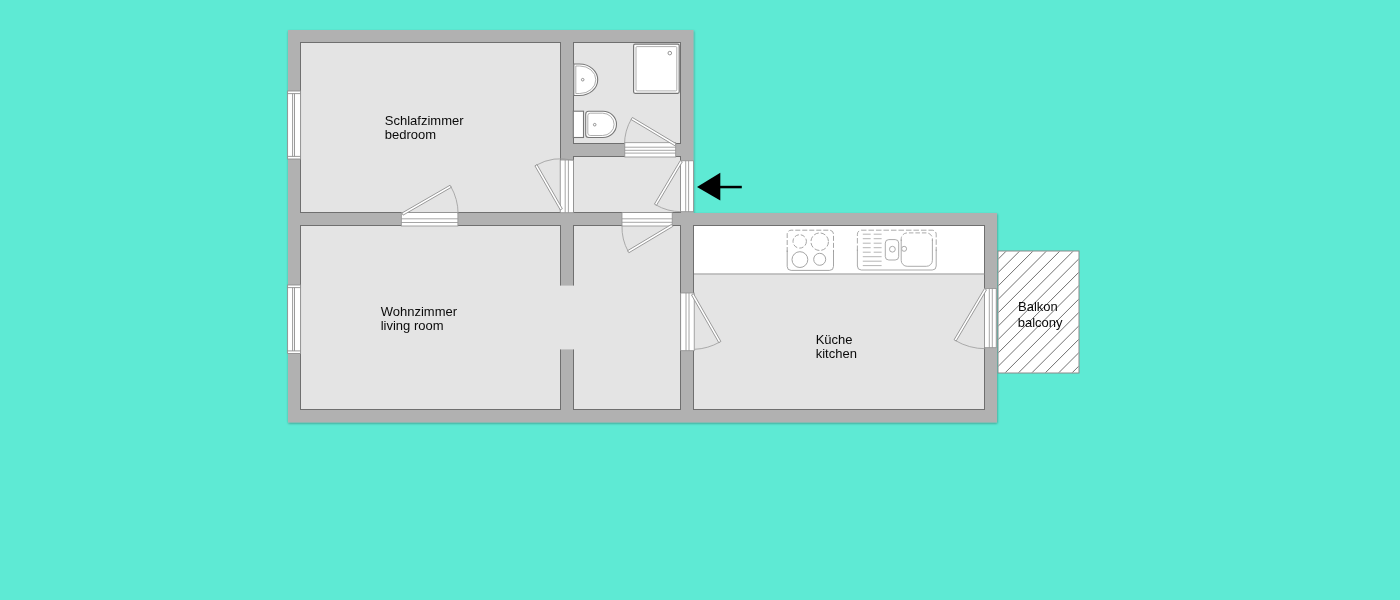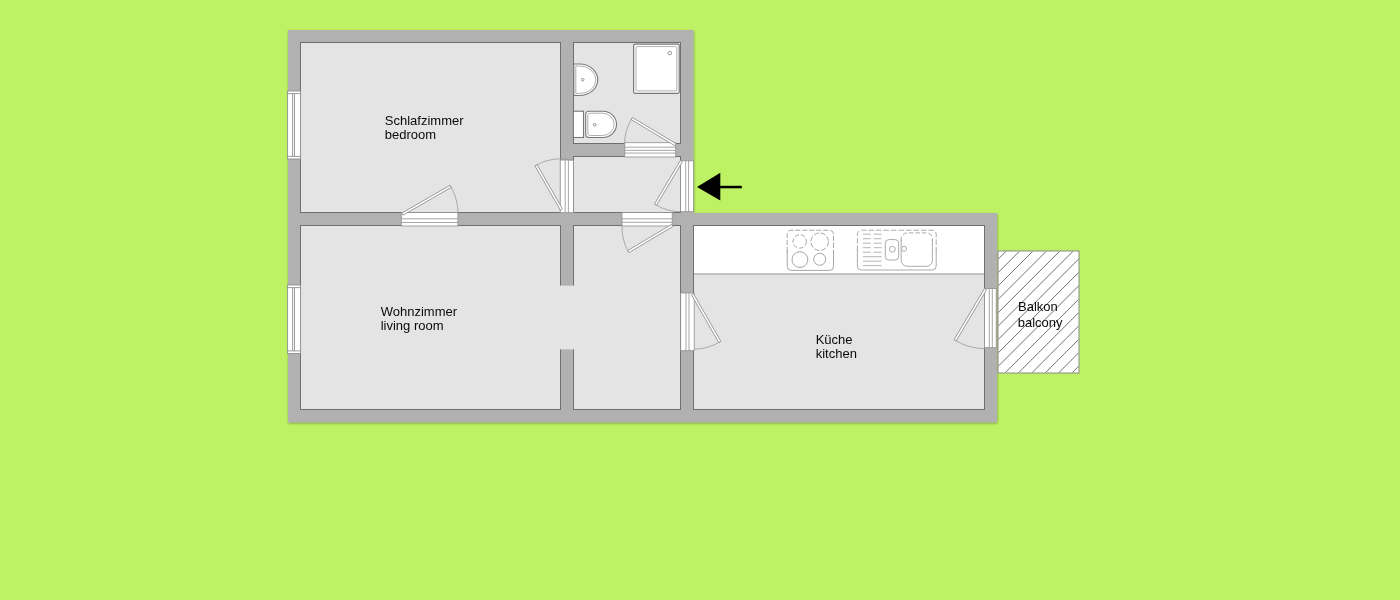--- a/index.html
+++ b/index.html
@@ -1,16 +1,16 @@
 <!DOCTYPE html>
 <html><head>
 <meta charset="utf-8">
 <style>
   html,body{margin:0;padding:0;background:#ffffff;}
-  #stage{position:relative;width:1400px;height:600px;background:#bef264;overflow:hidden;
+  #stage{position:relative;width:1400px;height:600px;background:#5eead4;overflow:hidden;
          font-family:"Liberation Sans", sans-serif;}
   svg{position:absolute;left:0;top:0;}
   text{font-family:"Liberation Sans", sans-serif;fill:#0a0a0a;}
 </style>
 </head>
 <body>
 <div id="stage">
 <svg width="1400" height="600" viewBox="0 0 1400 600">
 <defs>
   <filter id="softsh" x="-5%" y="-5%" width="110%" height="110%">

